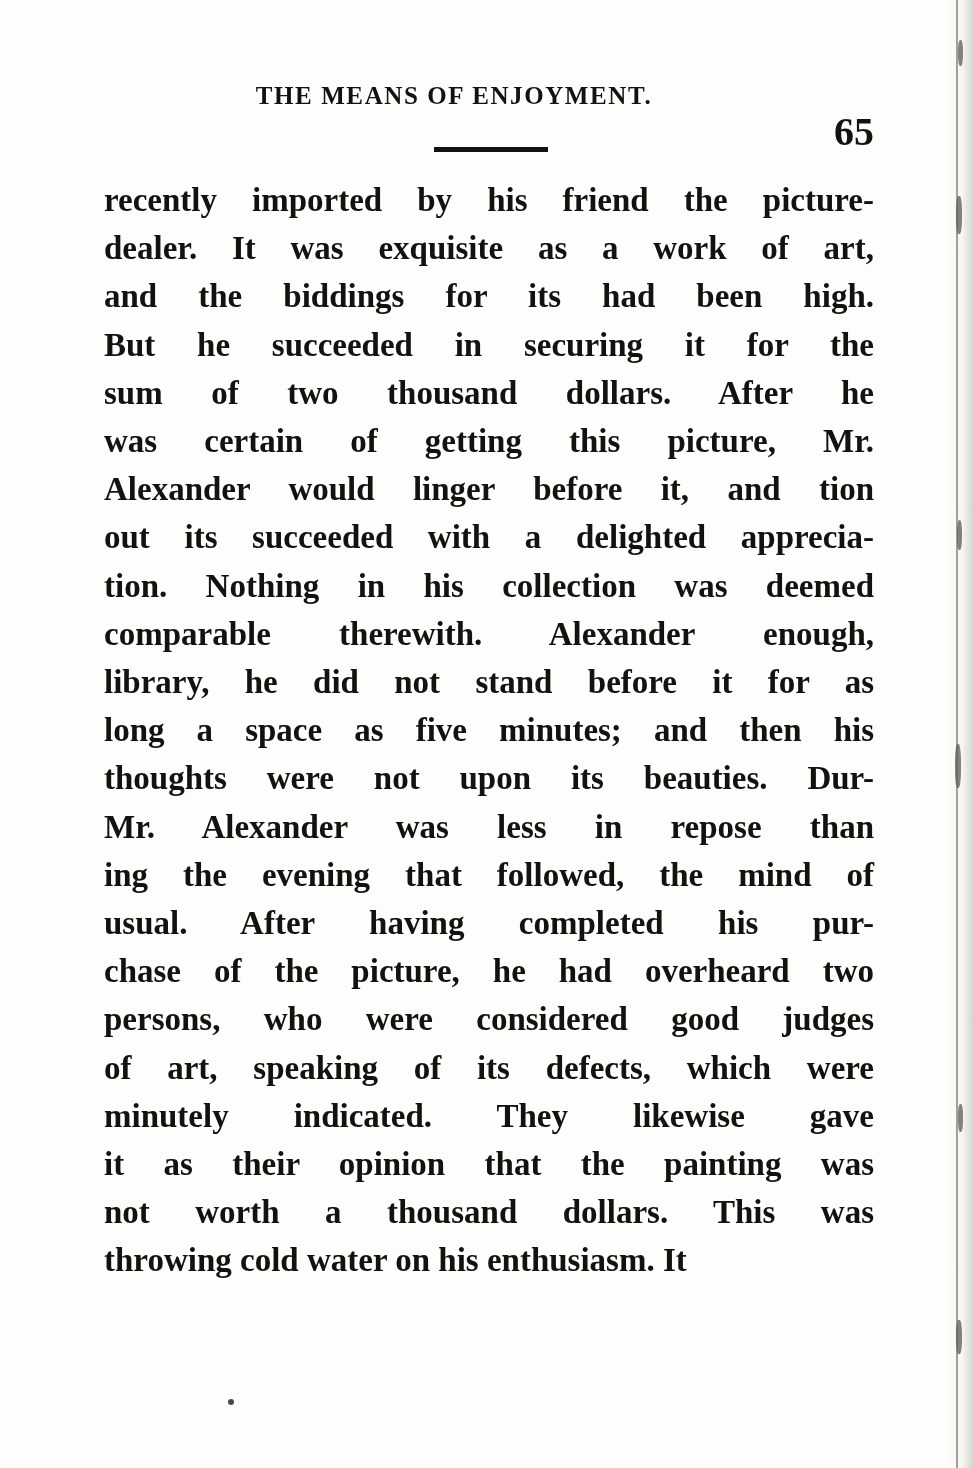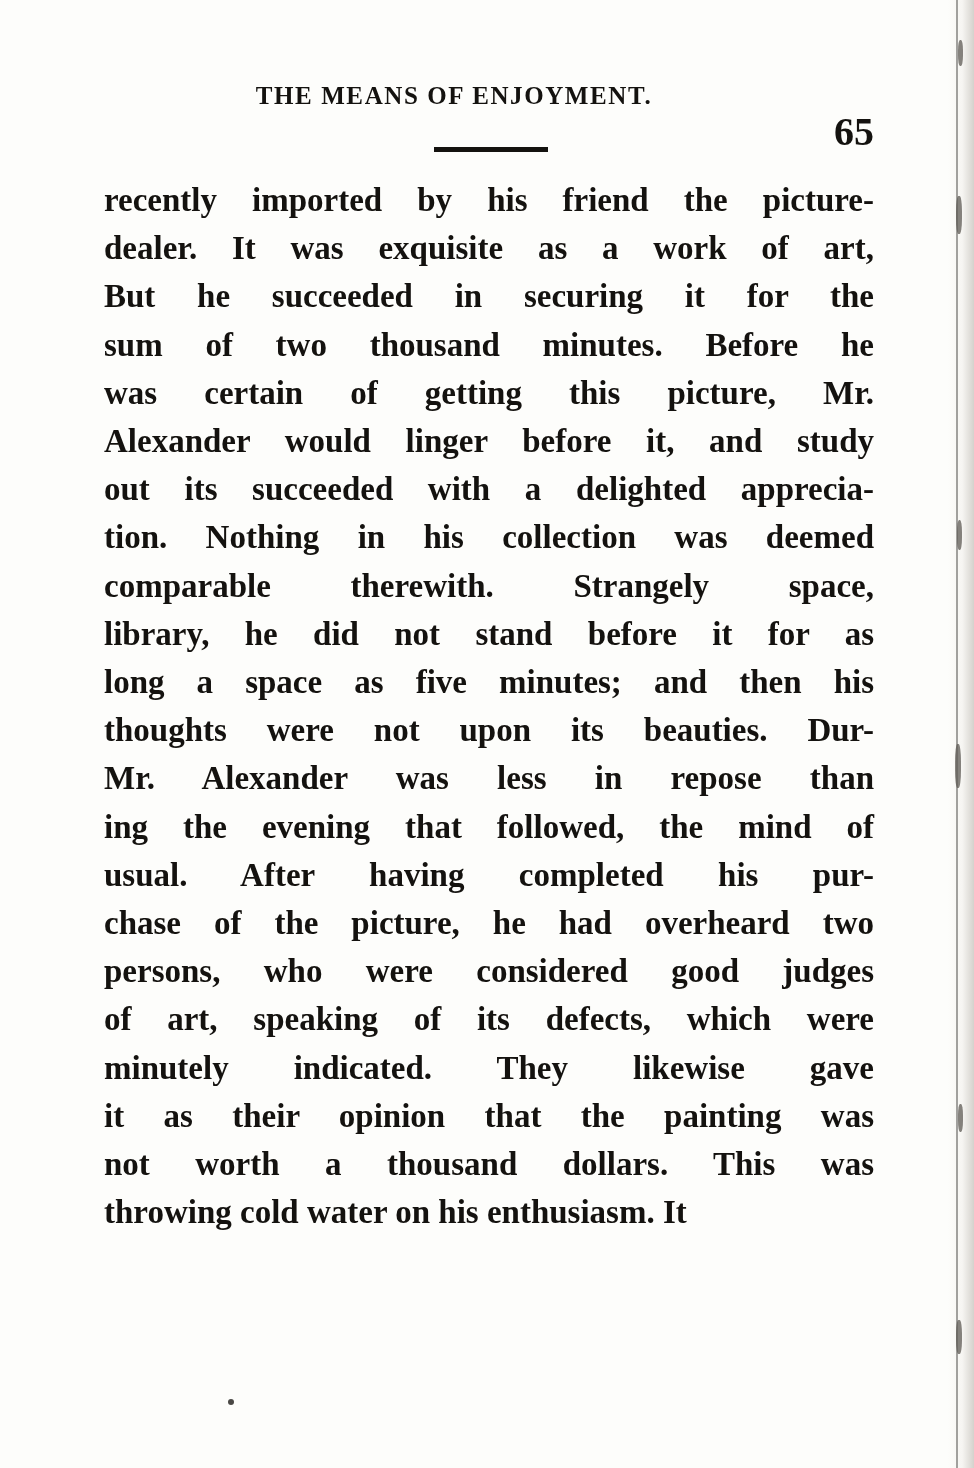--- a/index.html
+++ b/index.html
@@ -137,27 +137,28 @@
     <div class="header">
       <div class="running-head">THE MEANS OF ENJOYMENT.</div>
       <div class="page-number">65</div>
     </div>
 
     <div class="rule"></div>
 
     <div class="body-text">
       <span class="line j">recently imported by his friend the picture-</span>
       <span class="line j">dealer.    It was exquisite as a work of art,</span>
+      <span class="line j">and  the  biddings  for  its  had  been  high.</span>
       <span class="line j">But  he  succeeded  in  securing  it  for  the</span>
-      <span class="line j">sum  of  two  thousand  minutes.    Before  he</span>
+      <span class="line j">sum  of  two  thousand  dollars.    After  he</span>
       <span class="line j">was  certain  of  getting  this  picture,  Mr.</span>
-      <span class="line j">Alexander would linger before it, and study</span>
+      <span class="line j">Alexander would linger before it, and tion</span>
       <span class="line j">out  its  succeeded  with  a  delighted  apprecia-</span>
       <span class="line j">tion.   Nothing in his collection was deemed</span>
-      <span class="line j">comparable therewith.    Strangely  space,</span>
+      <span class="line j">comparable therewith.    Alexander  enough,</span>
       <span class="line j">library,  he  did  not  stand  before  it  for  as</span>
       <span class="line j">long  a  space  as  five  minutes;  and  then  his</span>
       <span class="line j">thoughts  were  not  upon  its  beauties.   Dur-</span>
       <span class="line j">Mr.  Alexander  was  less  in  repose  than</span>
       <span class="line j">ing  the  evening  that  followed,  the  mind  of</span>
       <span class="line j">usual.    After  having  completed  his  pur-</span>
       <span class="line j">chase  of  the  picture,  he  had  overheard  two</span>
       <span class="line j">persons,  who  were  considered  good  judges</span>
       <span class="line j">of  art,  speaking  of  its  defects,  which  were</span>
       <span class="line j">minutely  indicated.    They  likewise  gave</span>

